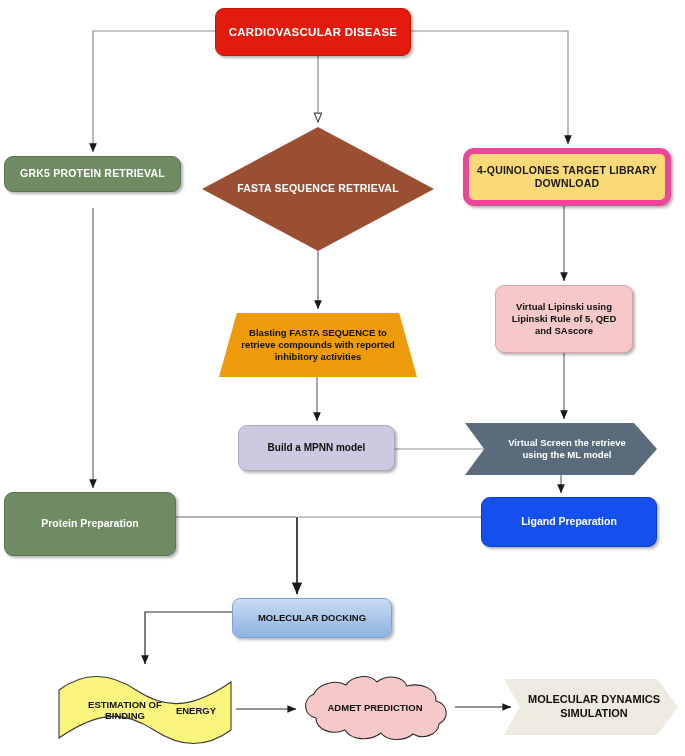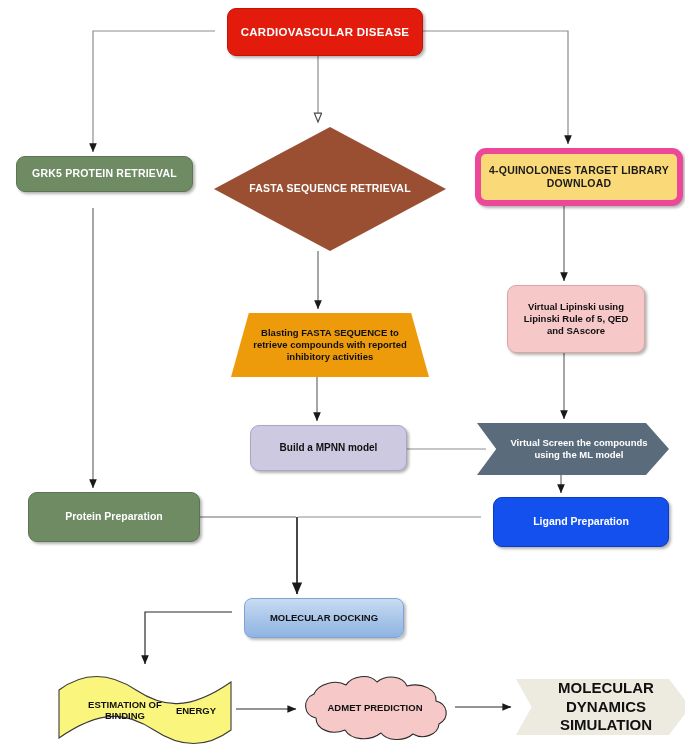--- a/index.html
+++ b/index.html
@@ -23,21 +23,20 @@
   }
   .node{
     position:absolute;
     box-sizing:border-box;
     display:flex;
     align-items:center;
     justify-content:flex-end;
     text-align:center;
     line-height:1.25;
     z-index:3;
-    margin-left:12px;
   }
   .node .lbl{
     display:block;
     width:100%;
     padding:0 6px;
     box-sizing:border-box;
   }
 
   
 
@@ -132,21 +131,21 @@
     color:#ffffff;
     font-size:9.5px;
     font-weight:bold;
     filter:drop-shadow(2px 2px 2px rgba(0,0,0,.35));
     -webkit-clip-path:polygon(0% 0%,88% 0%,100% 50%,88% 100%,0% 100%,10% 50%);
     clip-path:polygon(0% 0%,88% 0%,100% 50%,88% 100%,0% 100%,10% 50%);
   }
   .n-vsml .lbl{padding-left:18px;}
 
   .n-protprep{
-    left:16px; top:492px; width:172px; height:50px;
+    left:4px; top:492px; width:172px; height:64px;
     background:#6E8B63;
     border:1px solid #5c7553;
     border-radius:9px;
     color:#ffffff;
     font-size:10.5px;
     font-weight:bold;
     box-shadow:2px 2px 3px rgba(0,0,0,.30);
   }
 
   .n-ligprep{
@@ -196,21 +195,21 @@
   .cloud-wrap .lbl{
     position:absolute;left:0;top:0;width:152px;height:68px;
     display:flex;align-items:center;justify-content:center;
     color:#101010;font-size:9.5px;font-weight:bold;text-align:center;
   }
 
   .n-md{
     left:504px; top:679px; width:174px; height:56px;
     background-color:#EDEADF;
     color:#101010;
-    font-size:15px;
+    font-size:11px;
     font-weight:bold;
     filter:drop-shadow(2px 2px 2px rgba(0,0,0,.30));
     -webkit-clip-path:polygon(0% 0%,88% 0%,100% 50%,88% 100%,0% 100%,9% 50%);
     clip-path:polygon(0% 0%,88% 0%,100% 50%,88% 100%,0% 100%,9% 50%);
   }
   .n-md .lbl{padding-left:12px;}
 </style>
 </head>
 <body>
 
@@ -296,21 +295,21 @@
       <span>and SAscore</span>
     </span>
   </div>
 
   <div class="node n-mpnn">
     <span class="lbl">Build a MPNN model</span>
   </div>
 
   <div class="node n-vsml">
     <span class="lbl">
-      <span>Virtual Screen the compounds</span><br>
+      <span>Virtual Screen the retrieve</span><br>
       <span>using the ML model</span>
     </span>
   </div>
 
   <div class="node n-protprep">
     <span class="lbl">Protein Preparation</span>
   </div>
 
   <div class="node n-ligprep">
     <span class="lbl">Ligand Preparation</span>

